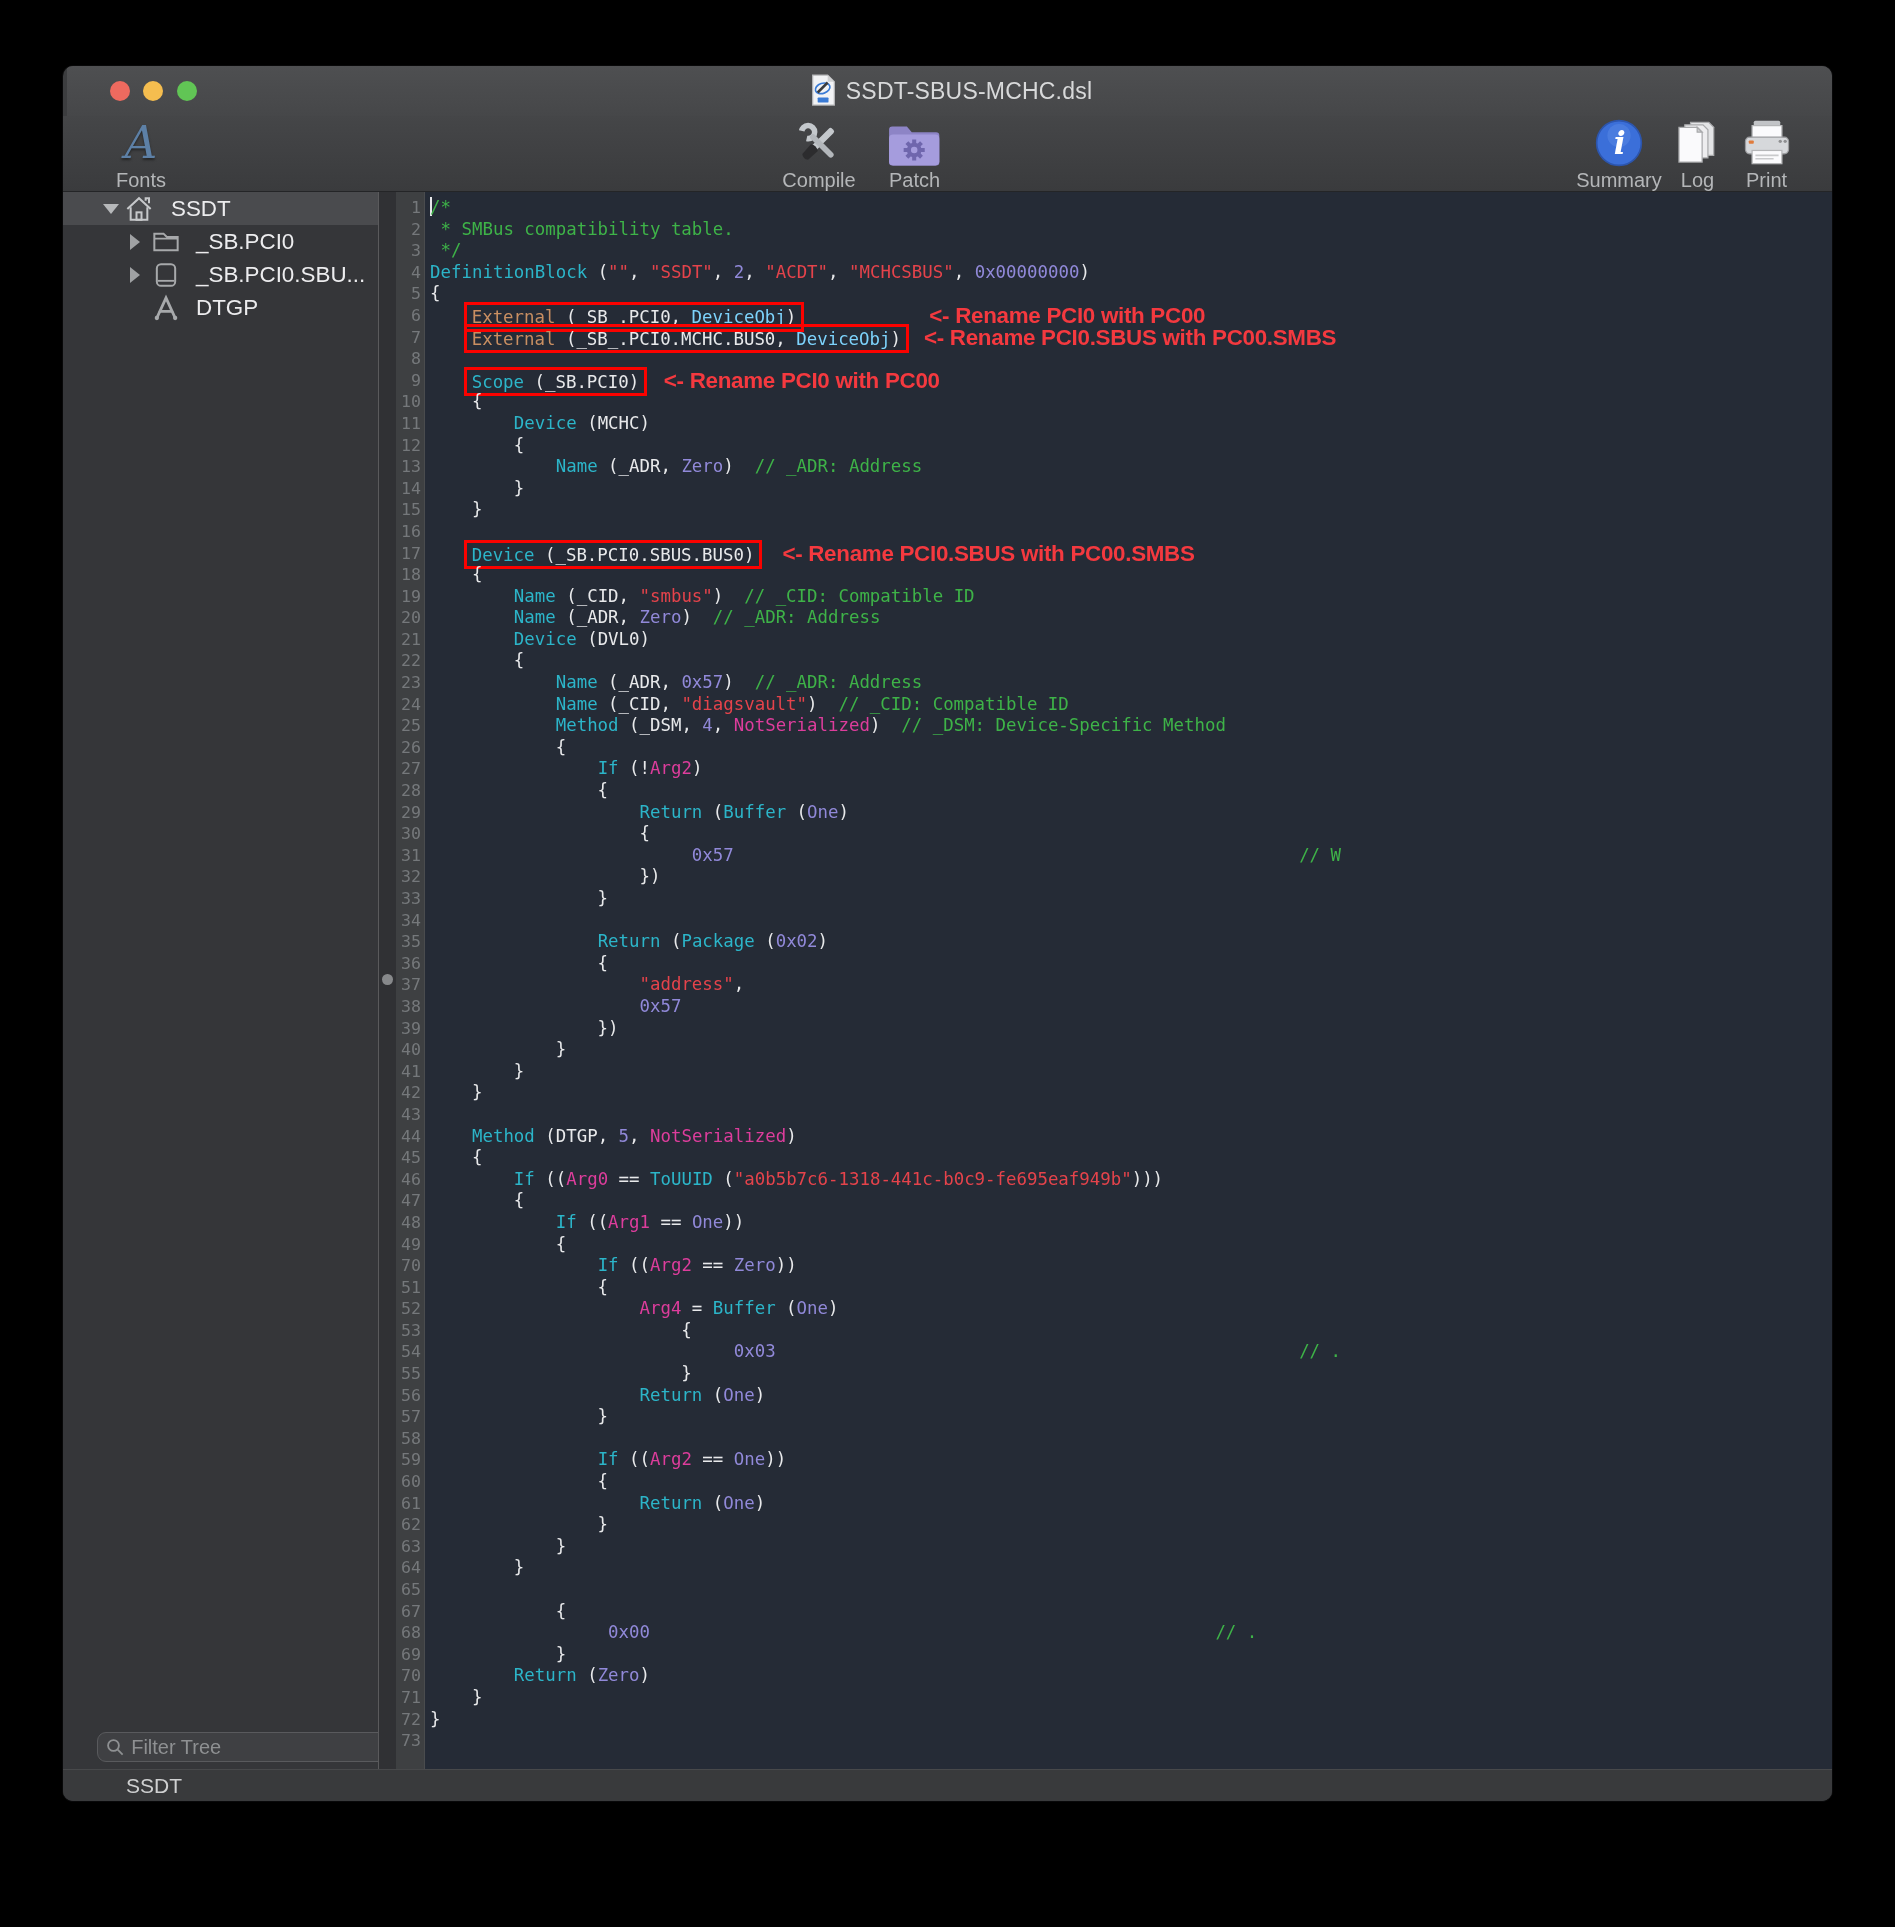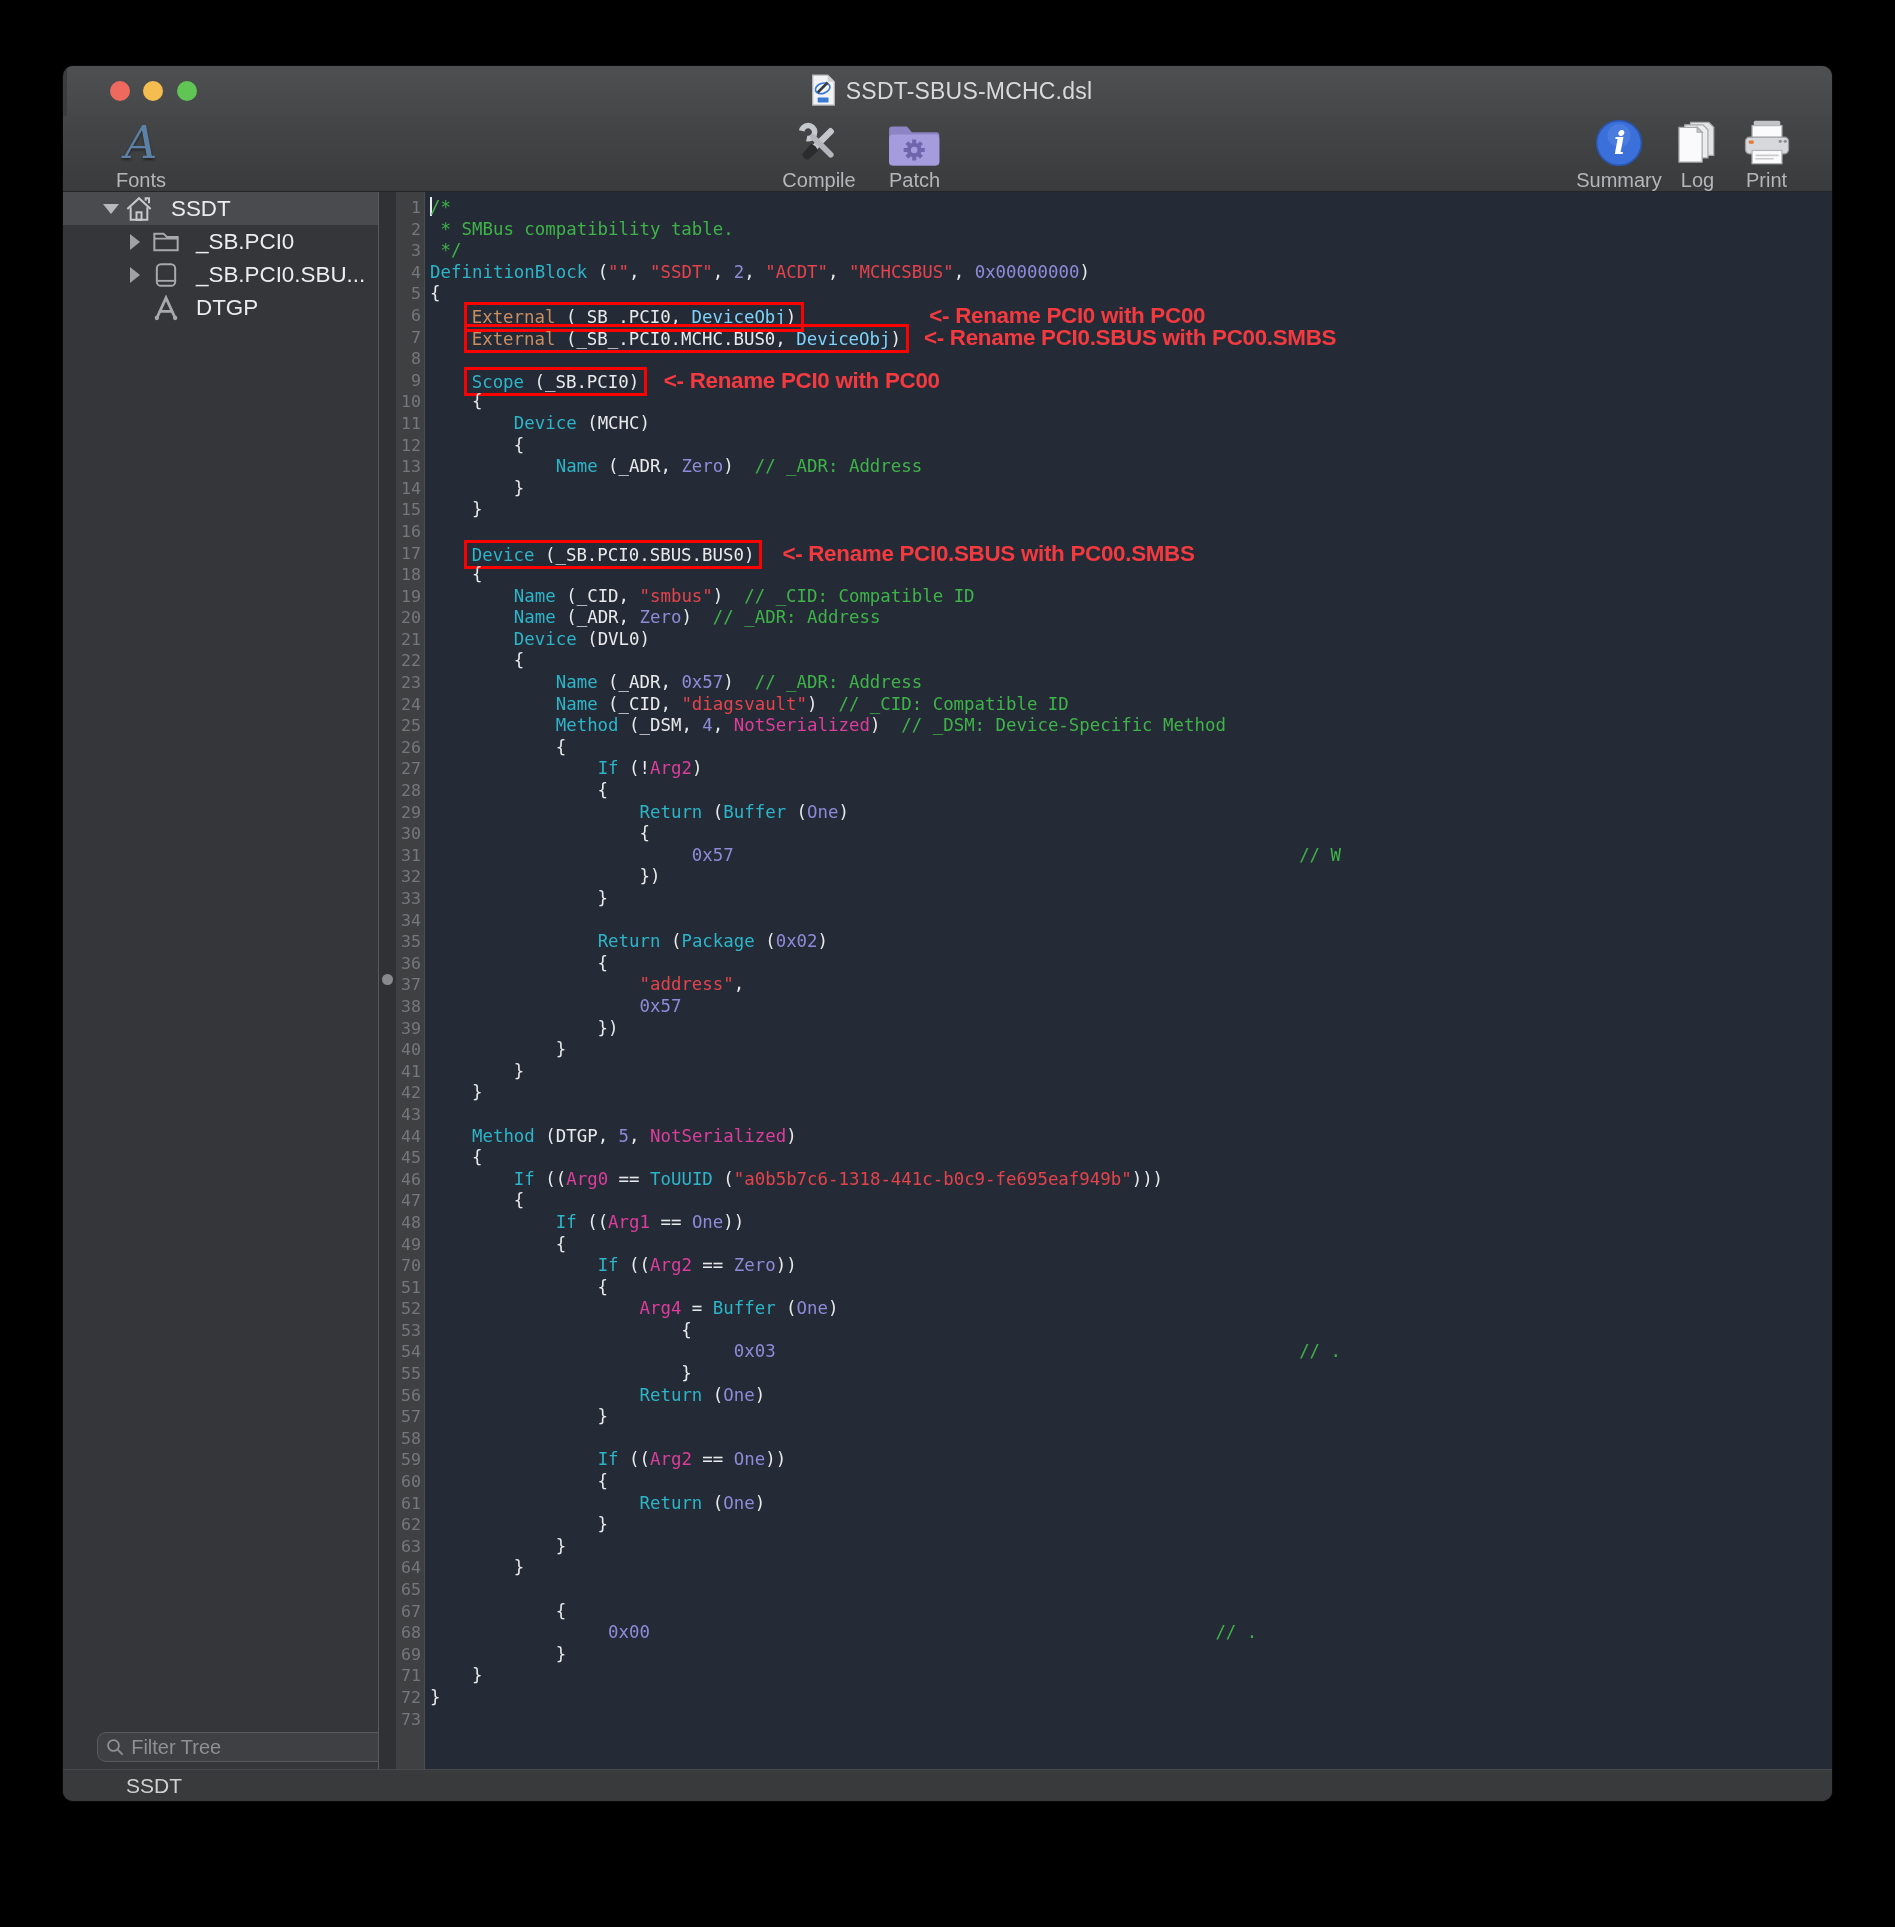--- a/index.html
+++ b/index.html
@@ -313,20 +313,21 @@
           <div class="cl" data-line="59"><span class="ln">59</span><span class="ct"><span class="c-w">                </span><span class="c-k">If</span><span class="c-w"> ((</span><span class="c-p">Arg2</span><span class="c-w"> == </span><span class="c-n">One</span><span class="c-w">))</span></span></div>
           <div class="cl" data-line="60"><span class="ln">60</span><span class="ct"><span class="c-w">                {</span></span></div>
           <div class="cl" data-line="61"><span class="ln">61</span><span class="ct"><span class="c-w">                    </span><span class="c-k">Return</span><span class="c-w"> (</span><span class="c-n">One</span><span class="c-w">)</span></span></div>
           <div class="cl" data-line="62"><span class="ln">62</span><span class="ct"><span class="c-w">                }</span></span></div>
           <div class="cl" data-line="63"><span class="ln">63</span><span class="ct"><span class="c-w">            }</span></span></div>
           <div class="cl" data-line="64"><span class="ln">64</span><span class="ct"><span class="c-w">        }</span></span></div>
           <div class="cl" data-line="65"><span class="ln">65</span><span class="ct"></span></div>
           <div class="cl" data-line="67"><span class="ln">67</span><span class="ct"><span class="c-w">            {</span></span></div>
           <div class="cl" data-line="68"><span class="ln">68</span><span class="ct"><span class="c-w">                 </span><span class="c-n">0x00</span><span class="c-w">                                                      </span><span class="c-g">// .</span></span></div>
           <div class="cl" data-line="69"><span class="ln">69</span><span class="ct"><span class="c-w">            }</span></span></div>
+          <div class="cl" data-line="70"><span class="ln">70</span><span class="ct"><span class="c-w">        </span><span class="c-k">Return</span><span class="c-w"> (</span><span class="c-n">Zero</span><span class="c-w">)</span></span></div>
           <div class="cl" data-line="71"><span class="ln">71</span><span class="ct"><span class="c-w">    }</span></span></div>
           <div class="cl" data-line="72"><span class="ln">72</span><span class="ct"><span class="c-w">}</span></span></div>
           <div class="cl" data-line="73"><span class="ln">73</span><span class="ct"></span></div>
         </div>
     </div>
   </div>
 
   <div class="statusbar">
     <span>SSDT</span>
   </div>

